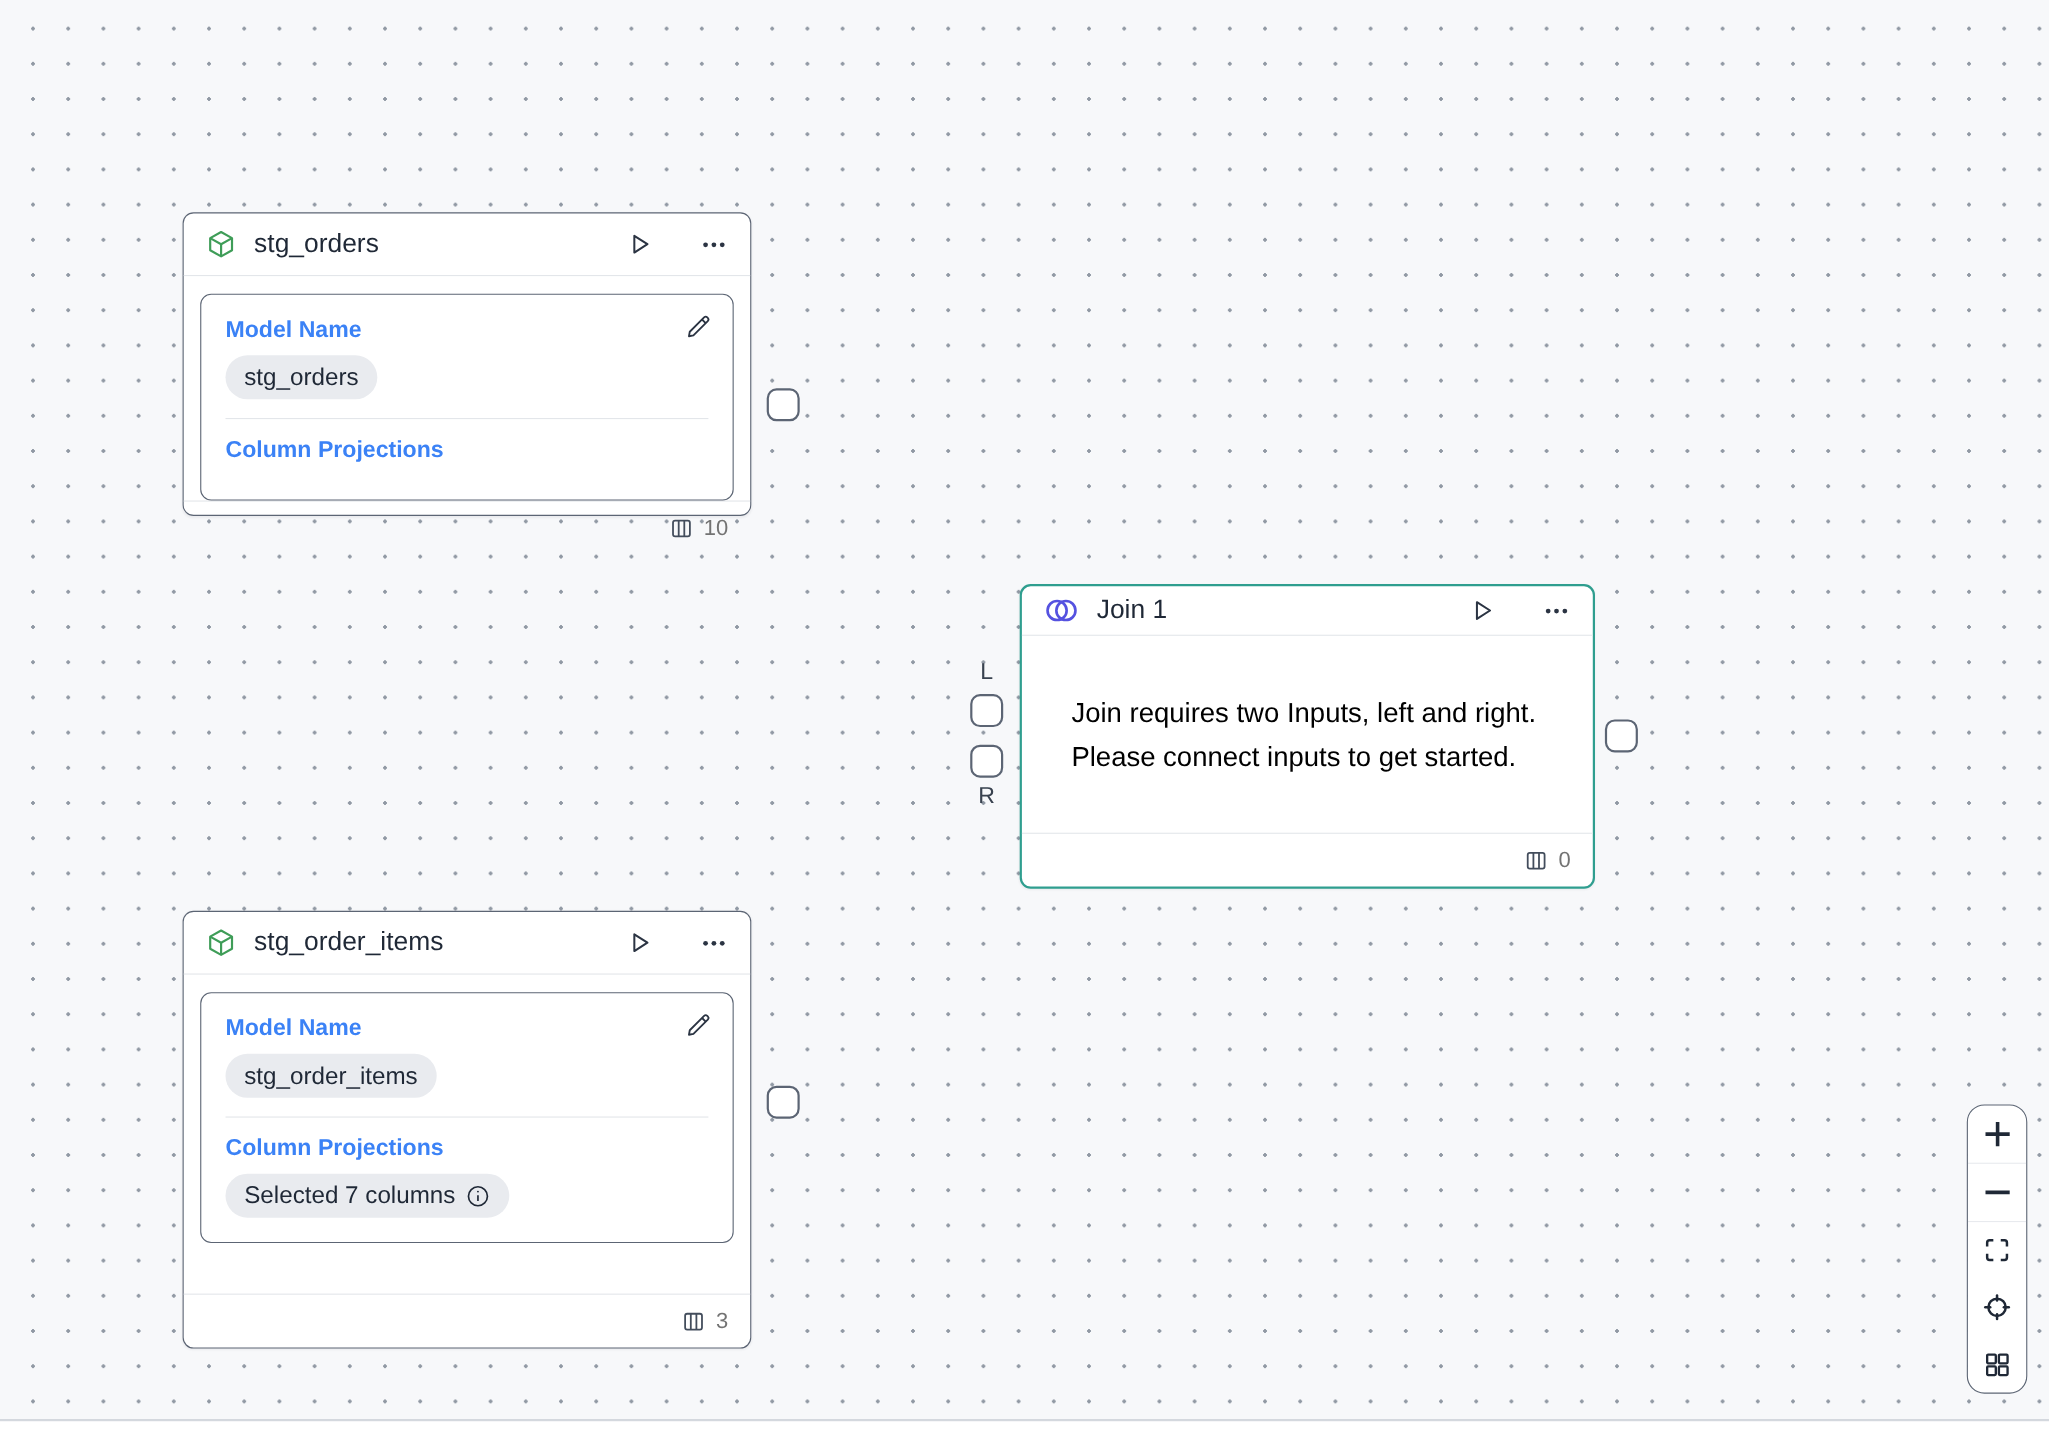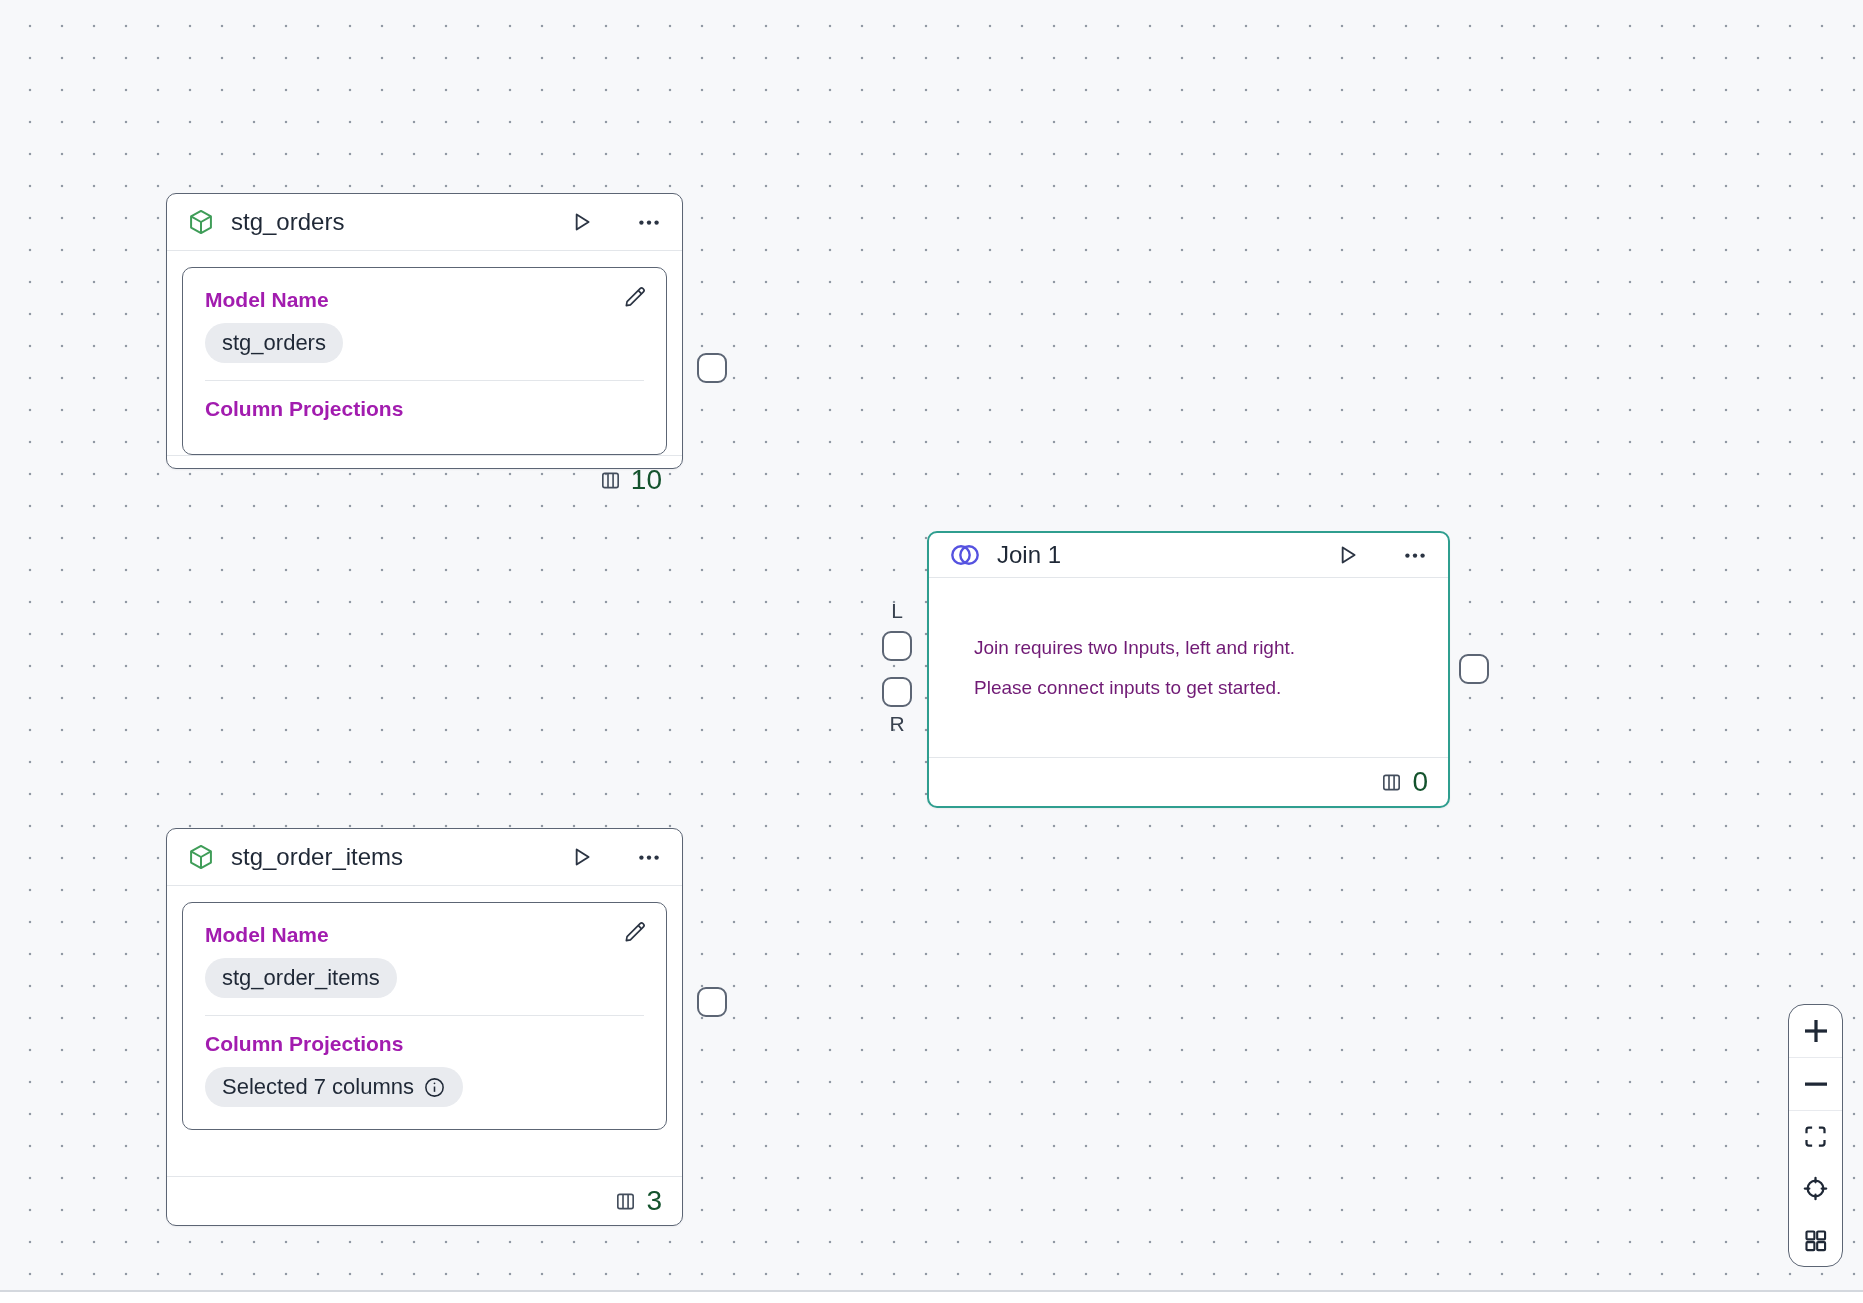--- a/index.html
+++ b/index.html
@@ -37,38 +37,38 @@
   .icon-btn { background:none; border:none; padding:0; margin:0; cursor:pointer;
     display:flex; align-items:center; justify-content:center; }
   .hgap { width:10px; flex:0 0 auto; }
   
   .inner-card {
     position:relative; margin:16px 15px 0 15px;
     border:1.5px solid #5c6574; border-radius:10px;
     padding:20px 22px 22px 22px;
   }
   .edit-btn { position:absolute; top:16px; right:18px; }
-  .field-label { font-size:21px; font-weight:700; color:#a21caf; margin-bottom:11px; }
+  .field-label { font-size:21px; font-weight:700; color:#3b82f6; margin-bottom:11px; }
   .chip {
     display:inline-flex; align-items:center; gap:9px;
     background:#e9ebef; border-radius:20px;
     padding:7px 17px; font-size:22px; color:#1f2836; white-space:nowrap;
   }
   .card-divider { border:none; border-top:1px solid #e3e6ea; margin:17px 0 16px 0; }
   
   .node-footer {
     margin-top:auto; flex:0 0 auto; height:49px;
     border-top:1px solid #e3e6ea;
     display:flex; align-items:center; justify-content:flex-end;
     gap:9px; padding:0 20px;
   }
-  .count { font-size:28px; color:#14532d;text-align:center; }
+  .count { font-size:20px; color:#737373;text-align:center; }
   
   .join-body { flex:1 1 auto; display:flex; align-items:center; padding:0 30px 0 45px; }
-  .error-text { font-size:19px; line-height:40px; color:#701a75; margin:0; }
+  .error-text { font-size:25px; line-height:40px; color:#000000; margin:0; }
   .error-text span { display:block; }
   
   .port {
     position:absolute; width:30px; height:30px;
     background:#ffffff; border:2px solid #5c6574; border-radius:9px;
   }
   .port-label {
     position:absolute; width:30px; text-align:center;
     font-size:21px; color:#39424f;
   }

